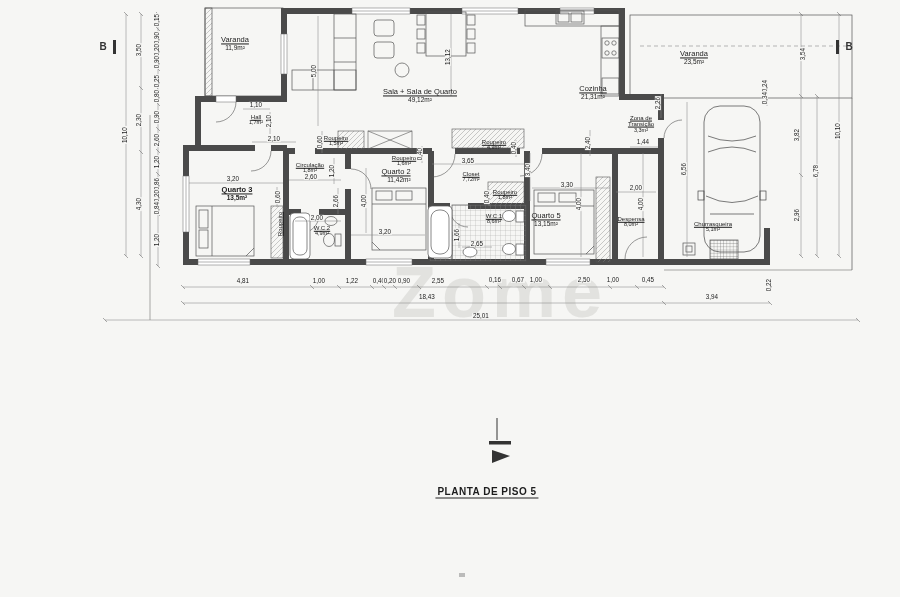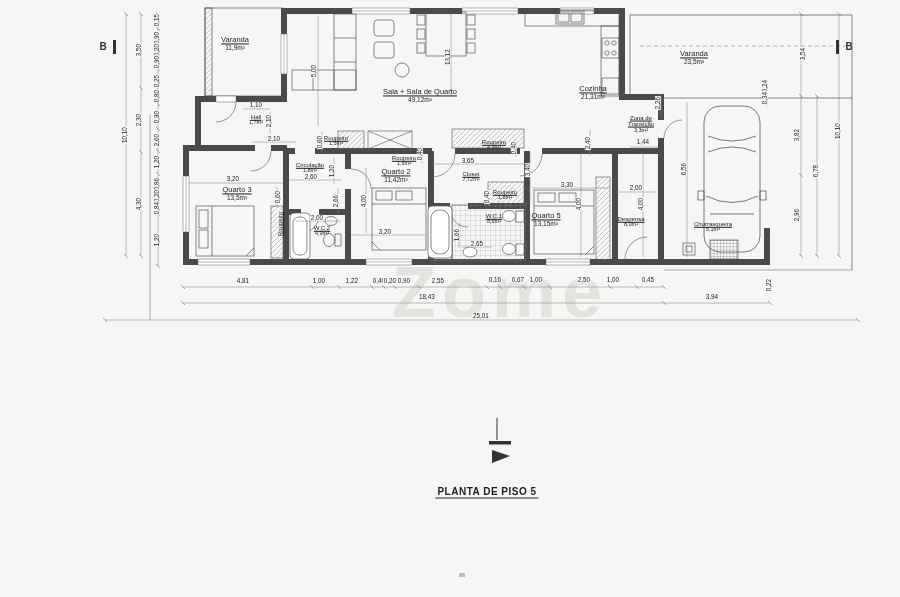--- a/index.html
+++ b/index.html
@@ -336,25 +336,25 @@
         <span class="rarea">8,6m²</span>
       </div>
       <div class="room-label small" style="left: 322px; top: 231px;">
         <span class="rname">W.C.2</span>
         <span class="rarea">4,9m²</span>
       </div>
       <div class="room-label" style="left: 546px; top: 220px;">
         <span class="rname">Quarto 5</span>
         <span class="rarea">13,15m²</span>
       </div>
-      <div class="room-label" style="left: 396px; top: 176px;">
+      <div class="room-label" style="left: 396px; top: 176px; text-align: right;">
         <span class="rname">Quarto 2</span>
         <span class="rarea">11,42m²</span>
       </div>
-      <div class="room-label" style="left: 237px; top: 194px;">
+      <div class="room-label" style="left: 237px; top: 194px; font-weight: bold;">
         <span class="rname">Quarto 3</span>
         <span class="rarea">13,5m²</span>
       </div>
       <div class="room-label small" style="left: 631px; top: 222px;">
         <span class="rname">Despensa</span>
         <span class="rarea">8,0m²</span>
       </div>
       <div class="room-label small" style="left: 713px; top: 227px;">
         <span class="rname">Churrasqueira</span>
         <span class="rarea">5,1m²</span>

